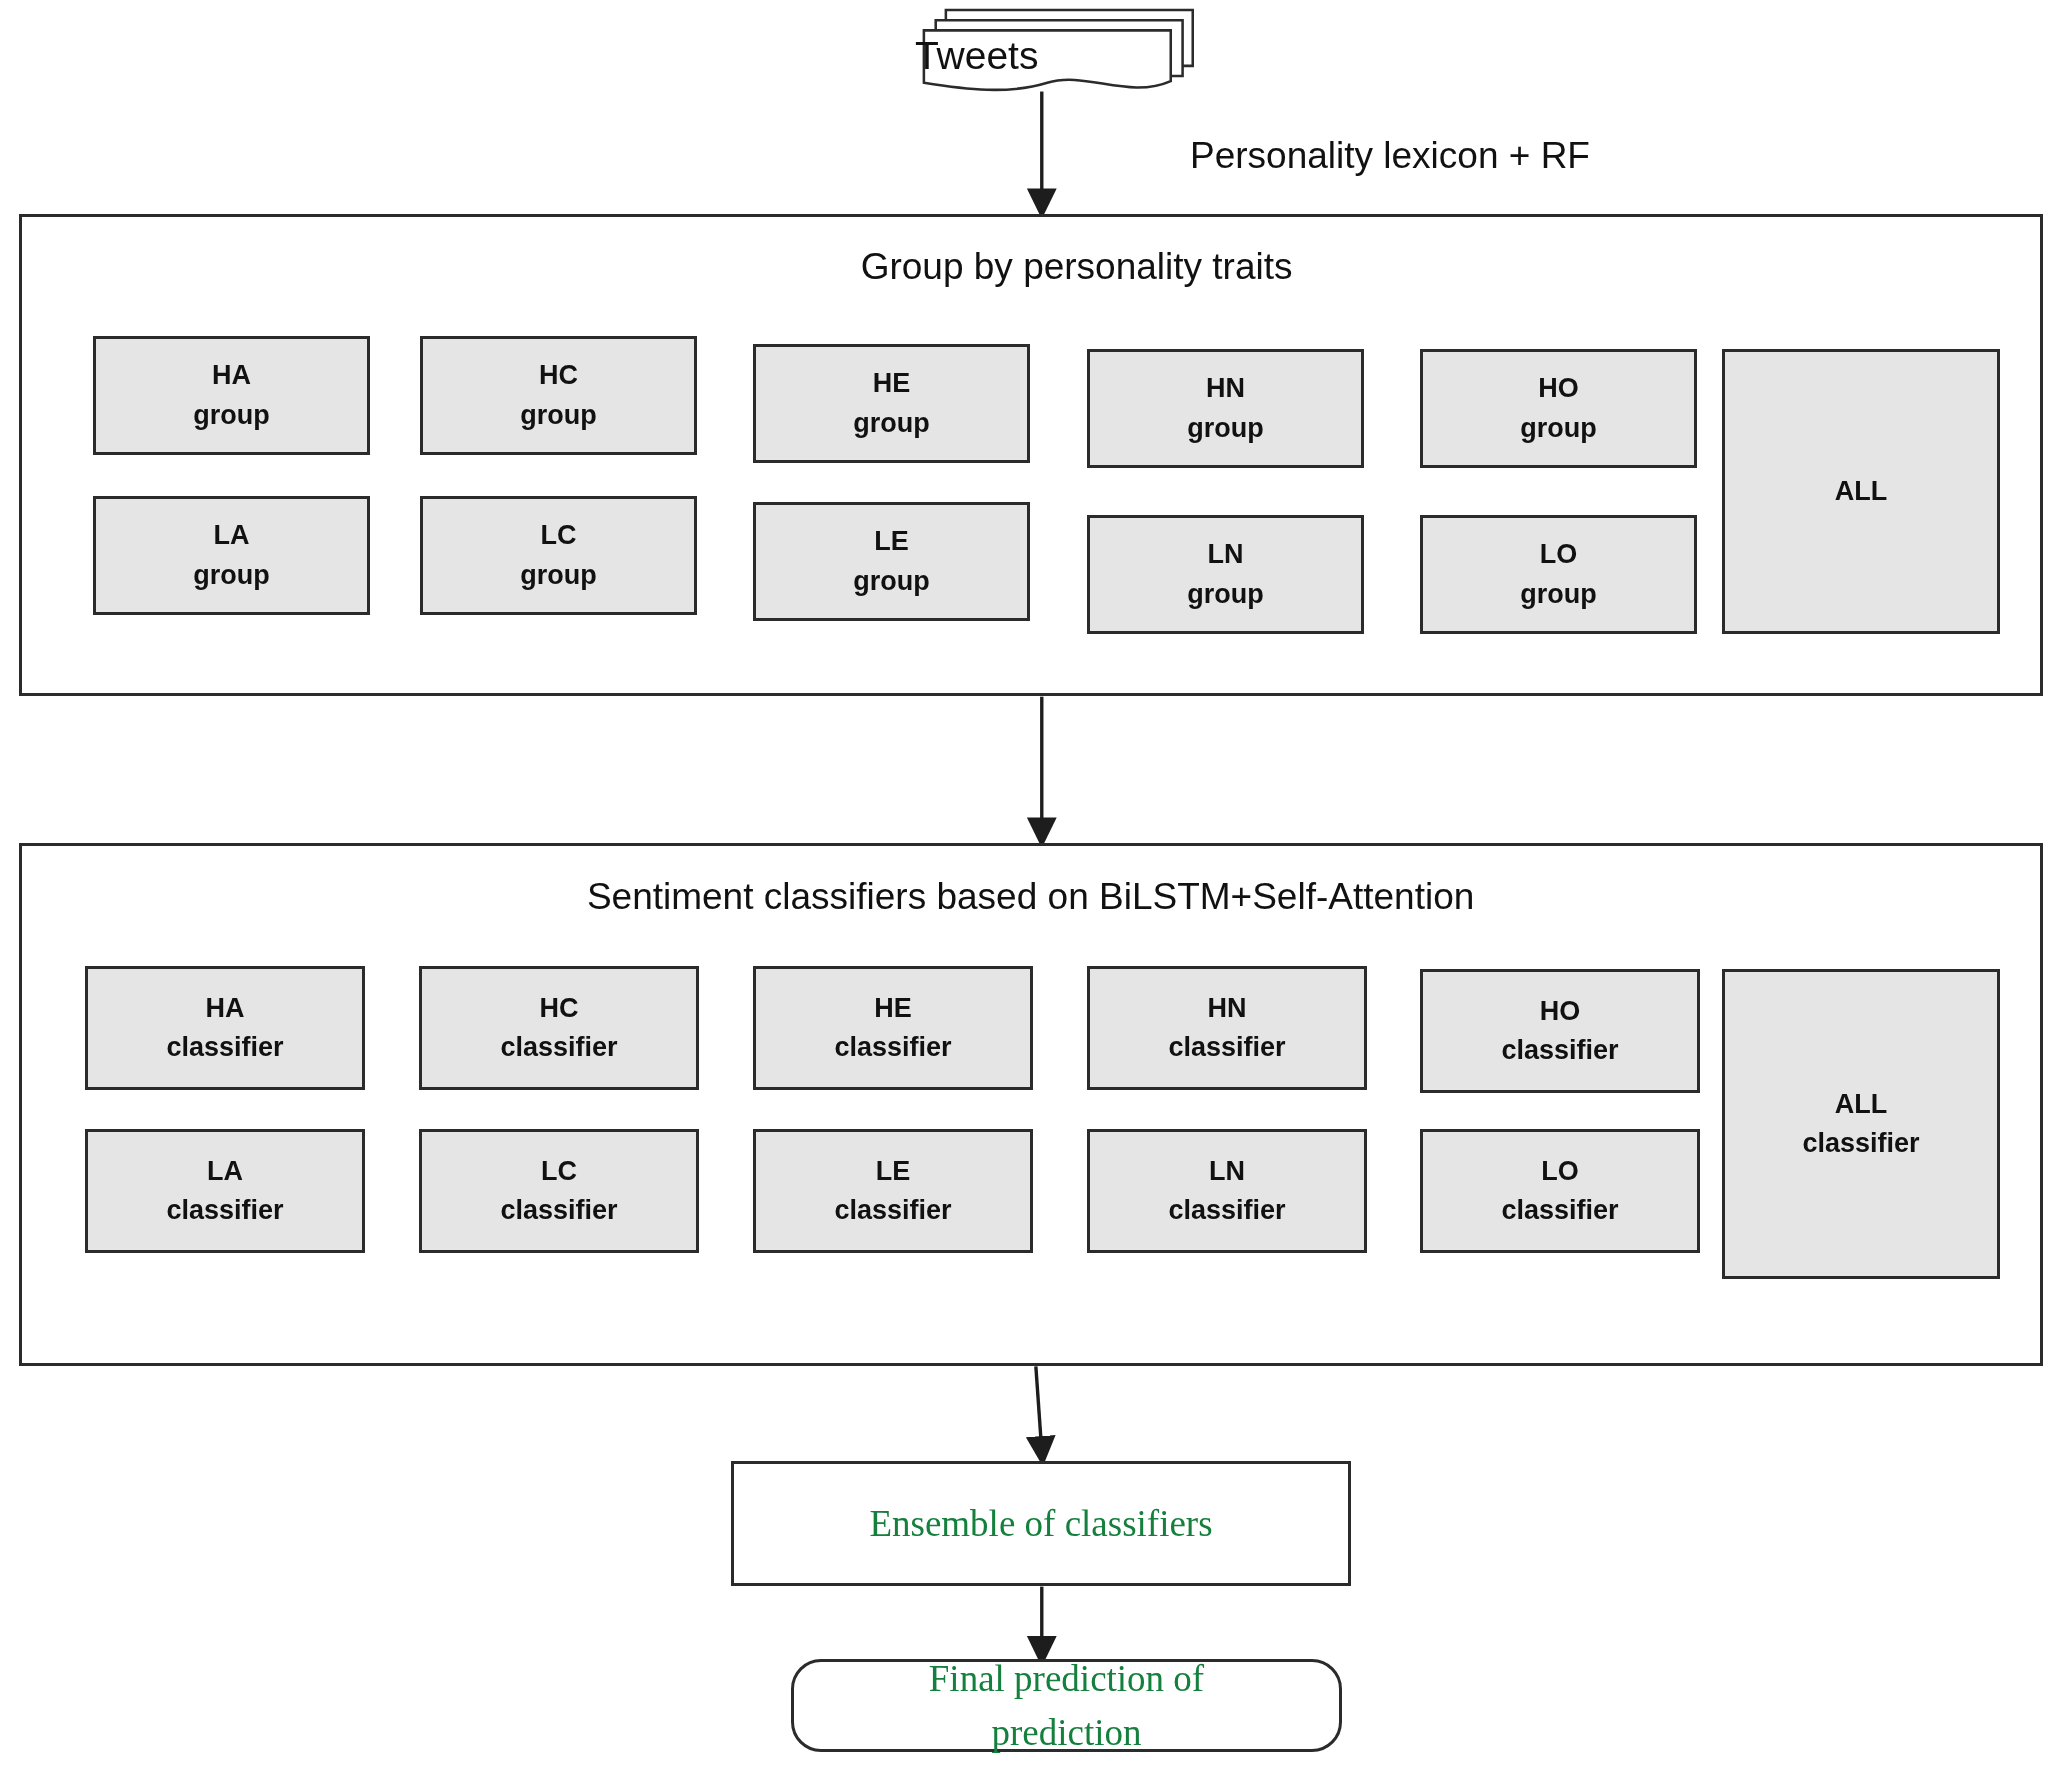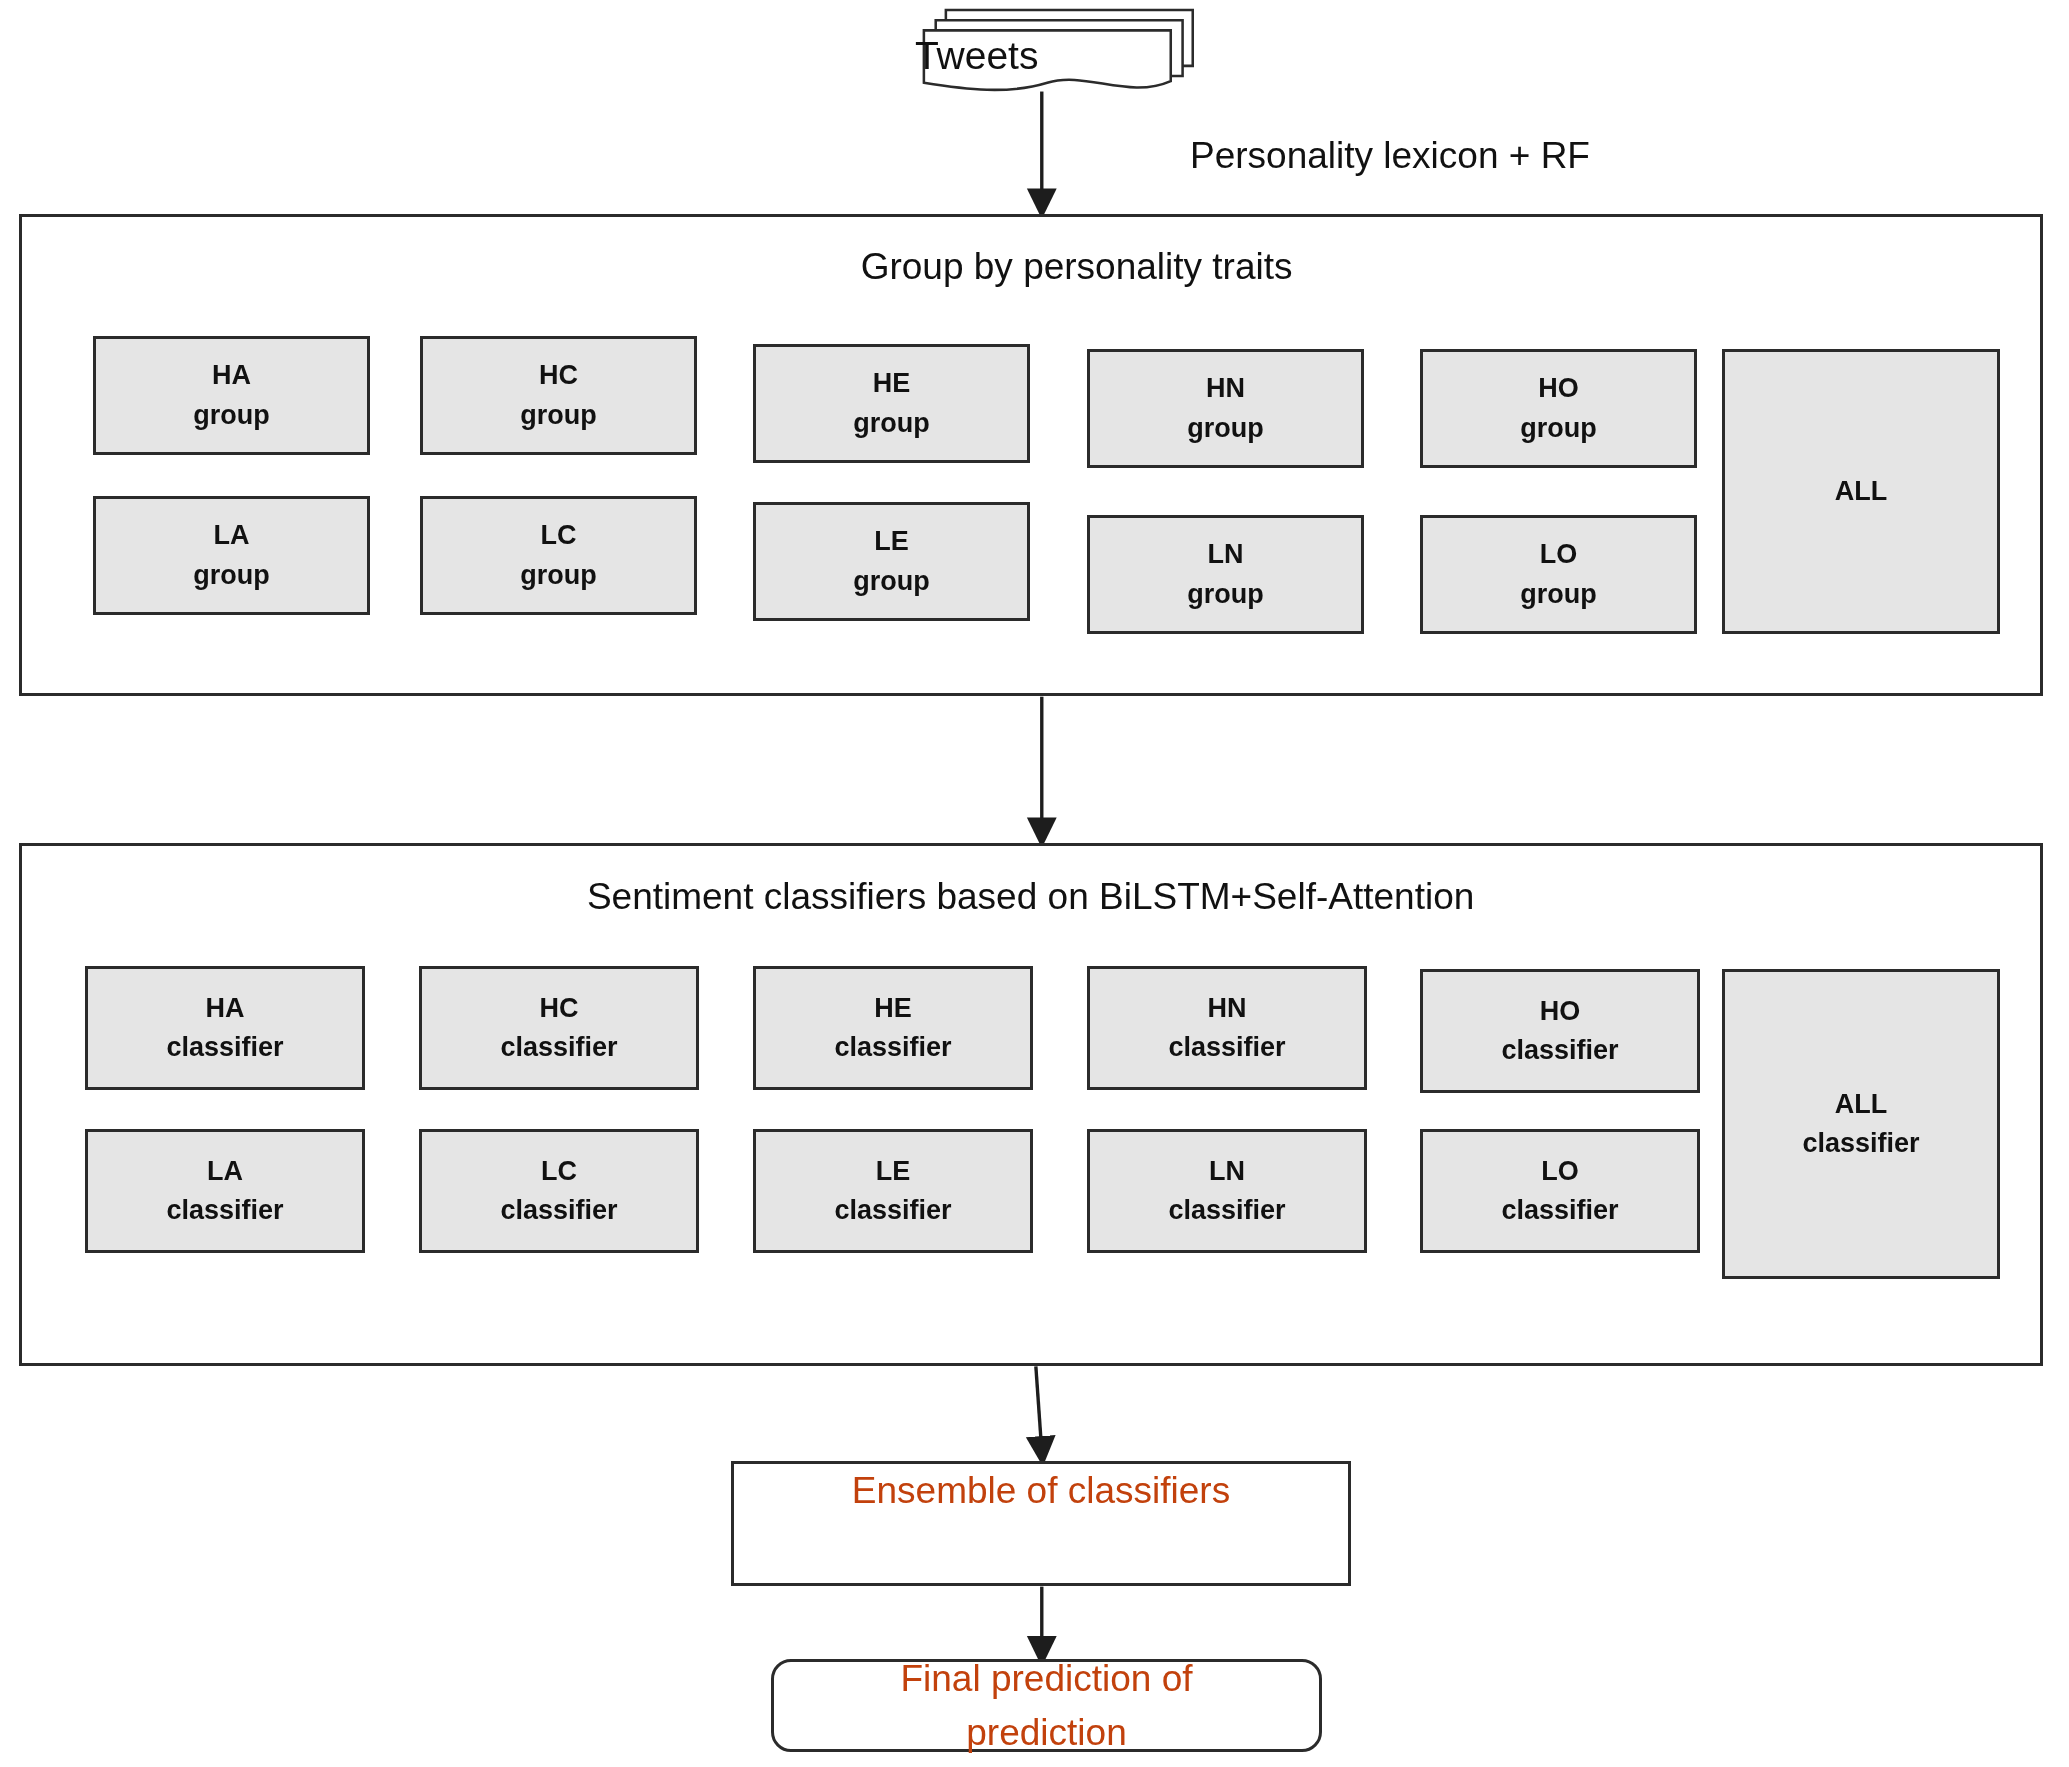--- a/index.html
+++ b/index.html
@@ -53,27 +53,29 @@
     color: #111111;
     font-weight: bold;
   }
   .leaf-box .ln { display: block; }
 
   
   .proc-box {
     border: 3.4px solid #2b2b2b;
     background: #ffffff;
     display: flex;
+    align-items: center;
     justify-content: center;
     text-align: center;
     font-size: 37px;
     line-height: 1.45;
-    color: #c2410c;
-  }
-  .proc-box.rounded { border-radius: 20px; }
+    color: #15803d;
+    font-family: Liberation Serif, serif;
+  }
+  .proc-box.rounded { border-radius: 30px; margin-left: 20px; }
 
   
   .free-label {
     position: absolute;
     font-size: 37px;
     line-height: 1.1;
     white-space: nowrap;
     color: #111111;
   }
 

